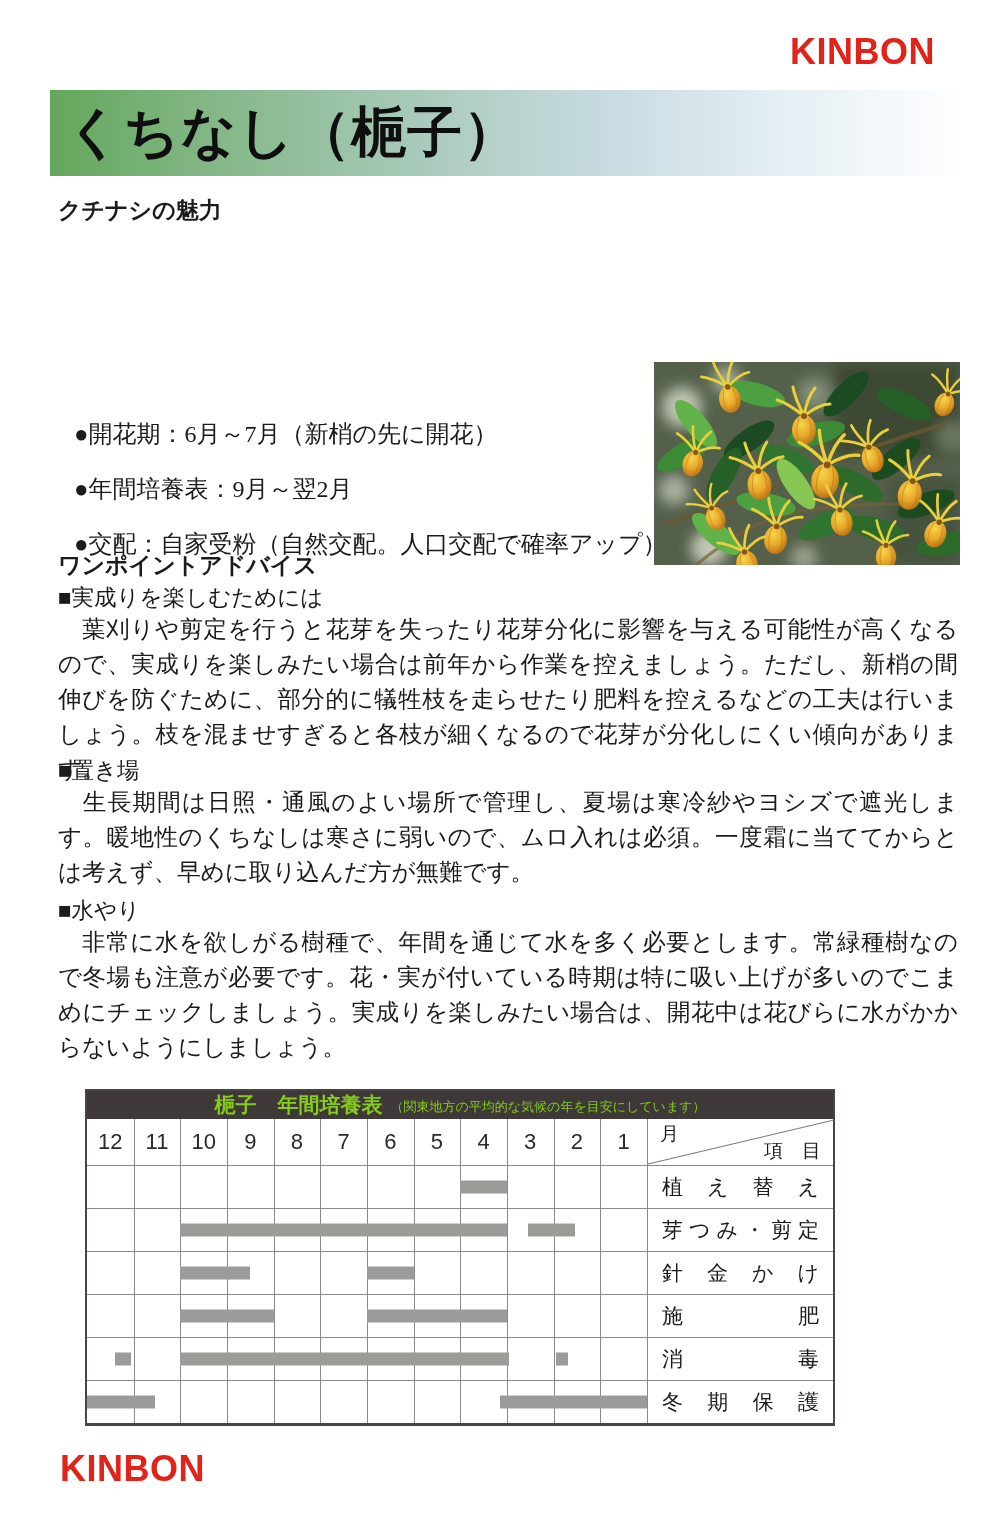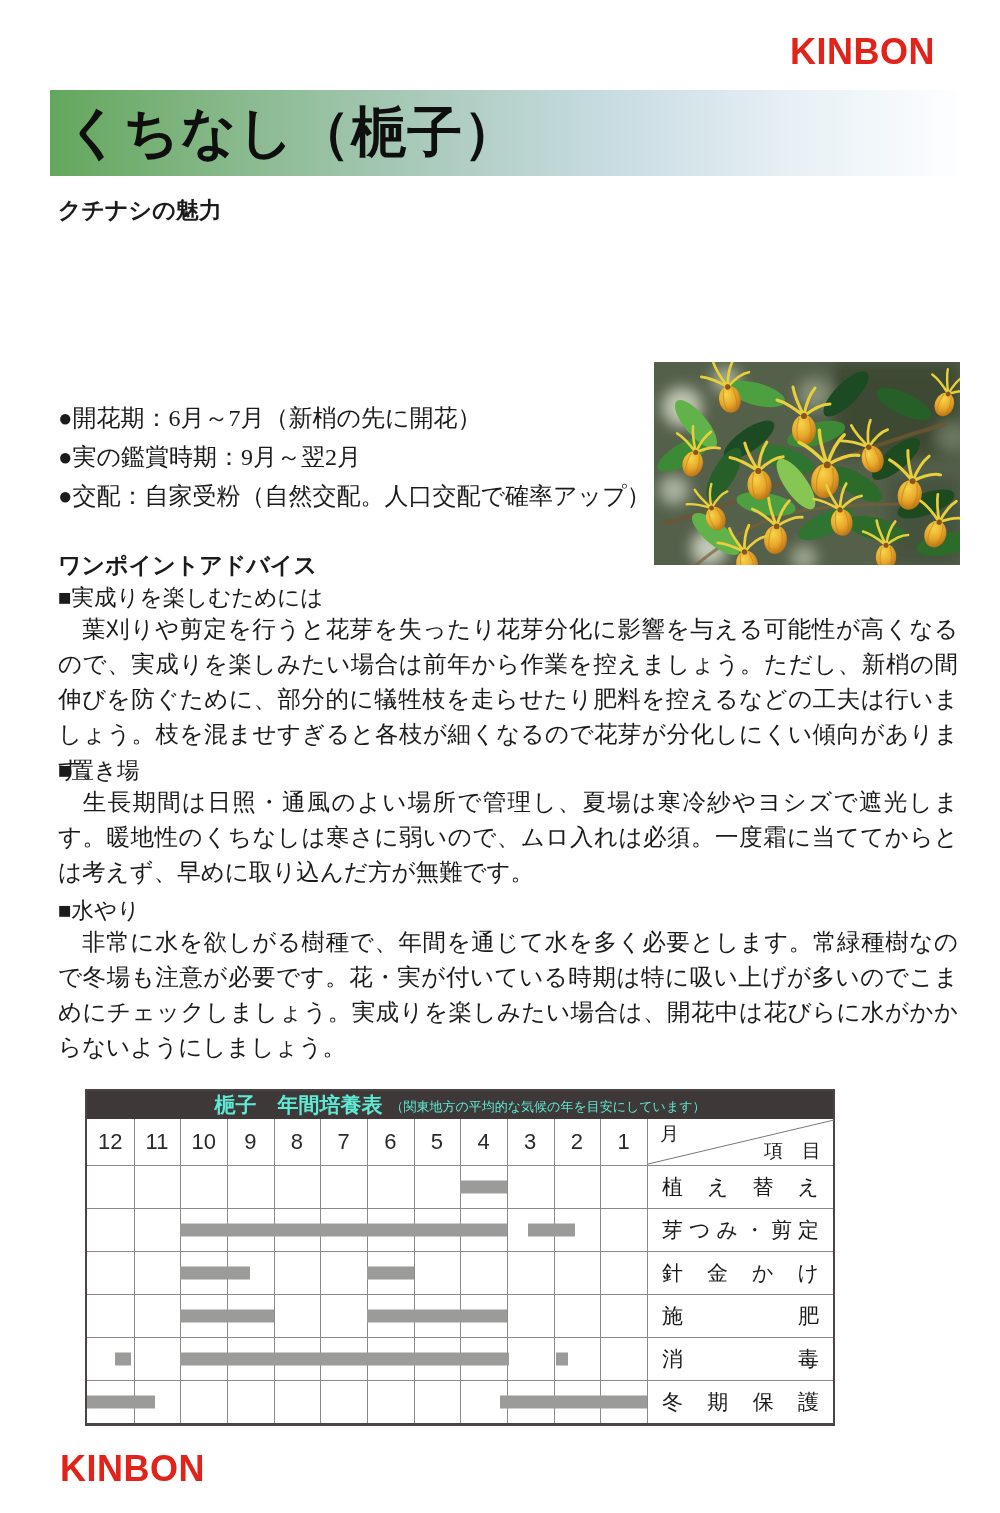--- a/index.html
+++ b/index.html
@@ -14,27 +14,27 @@
           background:linear-gradient(90deg,#63a75c 0%,#84b787 18%,#abcbbd 42%,#c8dce2 62%,#e7f0f5 82%,#fdfeff 100%);}
   .banner-title{font-family:"Liberation Serif","DejaVu Serif",serif;font-weight:bold;
           font-size:55px;line-height:86px;padding-left:16px;color:#0f0f0f;letter-spacing:1px;white-space:nowrap;}
   
   .h-bold{left:58px;font-size:23px;font-weight:bold;white-space:nowrap;}
   .h-reg{left:58px;font-size:22.5px;font-weight:normal;white-space:nowrap;}
   .body-text{left:58px;width:900px;font-size:23.5px;line-height:35px;
              text-align:justify;text-justify:inter-ideograph;}
   .facts{left:58px;font-family:"Liberation Serif","DejaVu Serif",serif;
          font-size:24px;line-height:39px;white-space:nowrap;}
-  .facts p{margin:0;}
+  .facts p{margin:16px;}
   
   .photo{left:654px;top:362px;width:306px;height:203px;background:#49543f;}
   
   .ctable{left:85px;top:1089px;width:750px;border:2px solid #4b4444;border-bottom-width:3px;
           box-sizing:border-box;background:#fff;}
-  .ct-head{height:28px;background:#3e3838;color:#5eead4;display:flex;align-items:center;
+  .ct-head{height:28px;background:#3e3838;color:#84cc16;display:flex;align-items:center;
            justify-content:center;gap:8px;white-space:nowrap;}
   .ct-title{font-family:"Liberation Serif","DejaVu Serif",serif;font-weight:bold;font-size:21px;}
   .ct-sub{font-size:13px;margin-top:3px;}
   .ct-grid{position:relative;}
   .vlines{position:absolute;left:0;top:0;bottom:0;width:560px;z-index:0;}
   .vline{position:absolute;top:0;bottom:0;width:1px;background:#8a8a8a;}
   .mrow{position:relative;height:46px;z-index:1;}
   .mcells{position:absolute;left:0;top:0;bottom:0;width:560px;display:flex;}
   .mcell{flex:0 0 46.667px;text-align:center;line-height:46px;font-size:22px;color:#2a2a2a;}
   .corner{position:absolute;right:0;top:0;bottom:0;width:186px;border-left:1px solid #8a8a8a;
@@ -57,21 +57,21 @@
   <div class="abs logo" style="left:790px;top:31px;">KINBON</div>
 
   <div class="abs banner">
     <div class="banner-title">くちなし（梔子）</div>
   </div>
 
   <div class="abs h-bold" style="top:195px;">クチナシの魅力</div>
 
   <div class="abs facts" style="top:399px;">
     <p>●開花期：6月～7月（新梢の先に開花）</p>
-    <p>●実の鑑賞時期：9月～翌2月</p>
+    <p>●年間培養表：9月～翌2月</p>
     <p>●交配：自家受粉（自然交配。人口交配で確率アップ）</p>
   </div>
 
   <div class="abs photo">
     <svg width="306" height="203" viewBox="0 0 306 203">
       <defs>
         <radialGradient id="fg" cx="38%" cy="30%" r="75%">
           <stop offset="0%" stop-color="#f6d44a"></stop>
           <stop offset="55%" stop-color="#e8a82b"></stop>
           <stop offset="100%" stop-color="#b96f14"></stop>

